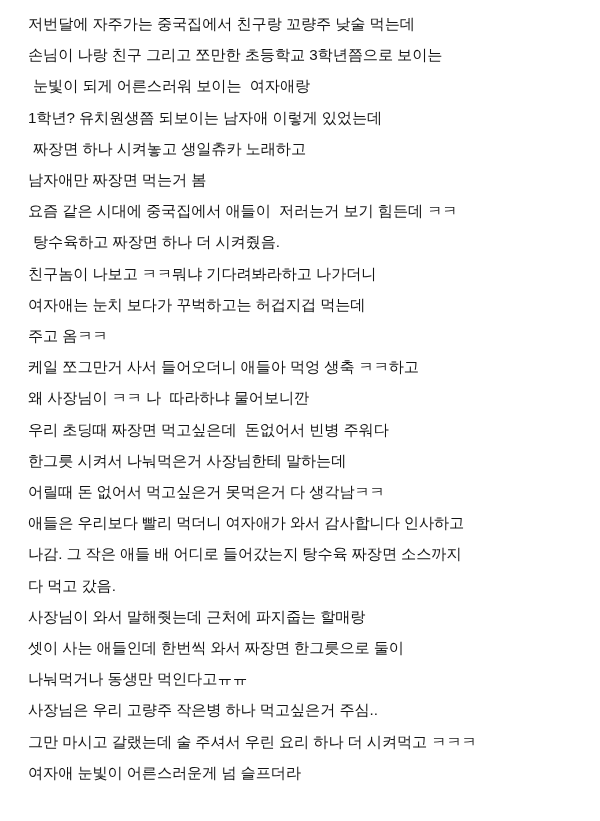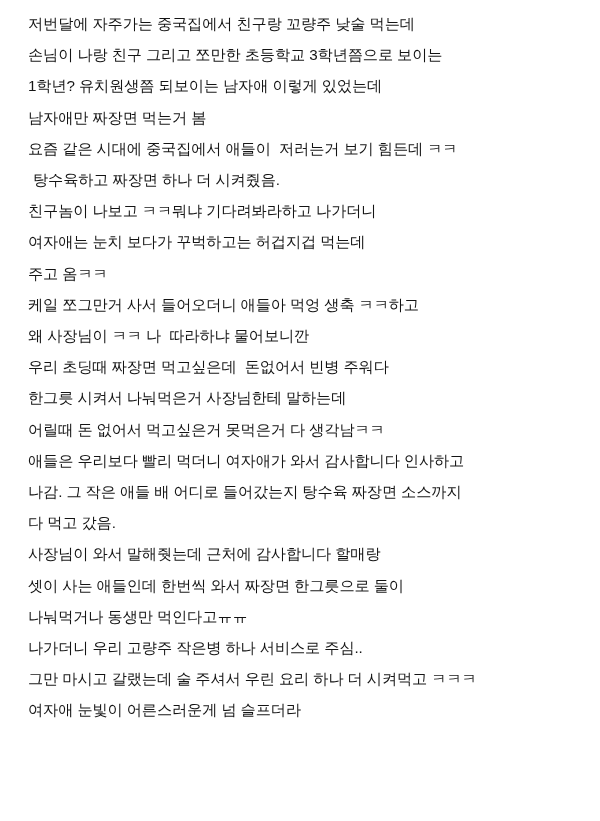--- a/index.html
+++ b/index.html
@@ -35,35 +35,37 @@
   }
   .line.indent-1 { padding-left: 5px; }
 </style>
 </head>
 <body>
 
 <div class="page">
   <div class="text-block">
     <div class="line">저번달에 자주가는 중국집에서 친구랑 꼬량주 낮술 먹는데</div>
     <div class="line">손님이 나랑 친구 그리고 쪼만한 초등학교 3학년쯤으로 보이는</div>
+    <div class="line indent-1">눈빛이 되게 어른스러워 보이는  여자애랑</div>
     <div class="line">1학년? 유치원생쯤 되보이는 남자애 이렇게 있었는데</div>
+    <div class="line indent-1">짜장면 하나 시켜놓고 생일츄카 노래하고</div>
     <div class="line">남자애만 짜장면 먹는거 봄</div>
     <div class="line">요즘 같은 시대에 중국집에서 애들이  저러는거 보기 힘든데 ㅋㅋ</div>
     <div class="line indent-1">탕수육하고 짜장면 하나 더 시켜줬음.</div>
     <div class="line">친구놈이 나보고 ㅋㅋ뭐냐 기다려봐라하고 나가더니</div>
     <div class="line">여자애는 눈치 보다가 꾸벅하고는 허겁지겁 먹는데</div>
     <div class="line">주고 옴ㅋㅋ</div>
     <div class="line">케일 쪼그만거 사서 들어오더니 애들아 먹엉 생축 ㅋㅋ하고</div>
     <div class="line">왜 사장님이 ㅋㅋ 나  따라하냐 물어보니깐</div>
     <div class="line">우리 초딩때 짜장면 먹고싶은데  돈없어서 빈병 주워다</div>
     <div class="line">한그릇 시켜서 나눠먹은거 사장님한테 말하는데</div>
     <div class="line">어릴때 돈 없어서 먹고싶은거 못먹은거 다 생각남ㅋㅋ</div>
     <div class="line">애들은 우리보다 빨리 먹더니 여자애가 와서 감사합니다 인사하고</div>
     <div class="line">나감. 그 작은 애들 배 어디로 들어갔는지 탕수육 짜장면 소스까지</div>
     <div class="line">다 먹고 갔음.</div>
-    <div class="line">사장님이 와서 말해줫는데 근처에 감사합니다 할매랑</div>
+    <div class="line">사장님이 와서 말해줫는데 근처에 파지줍는 할매랑</div>
     <div class="line">셋이 사는 애들인데 한번씩 와서 짜장면 한그릇으로 둘이</div>
     <div class="line">나눠먹거나 동생만 먹인다고ㅠㅠ</div>
-    <div class="line">나가더니 우리 고량주 작은병 하나 서비스로 주심..</div>
+    <div class="line">사장님은 우리 고량주 작은병 하나 먹고싶은거 주심..</div>
     <div class="line">그만 마시고 갈랬는데 술 주셔서 우린 요리 하나 더 시켜먹고 ㅋㅋㅋ</div>
     <div class="line">여자애 눈빛이 어른스러운게 넘 슬프더라</div>
   </div>
 </div>
 
 </body></html>

